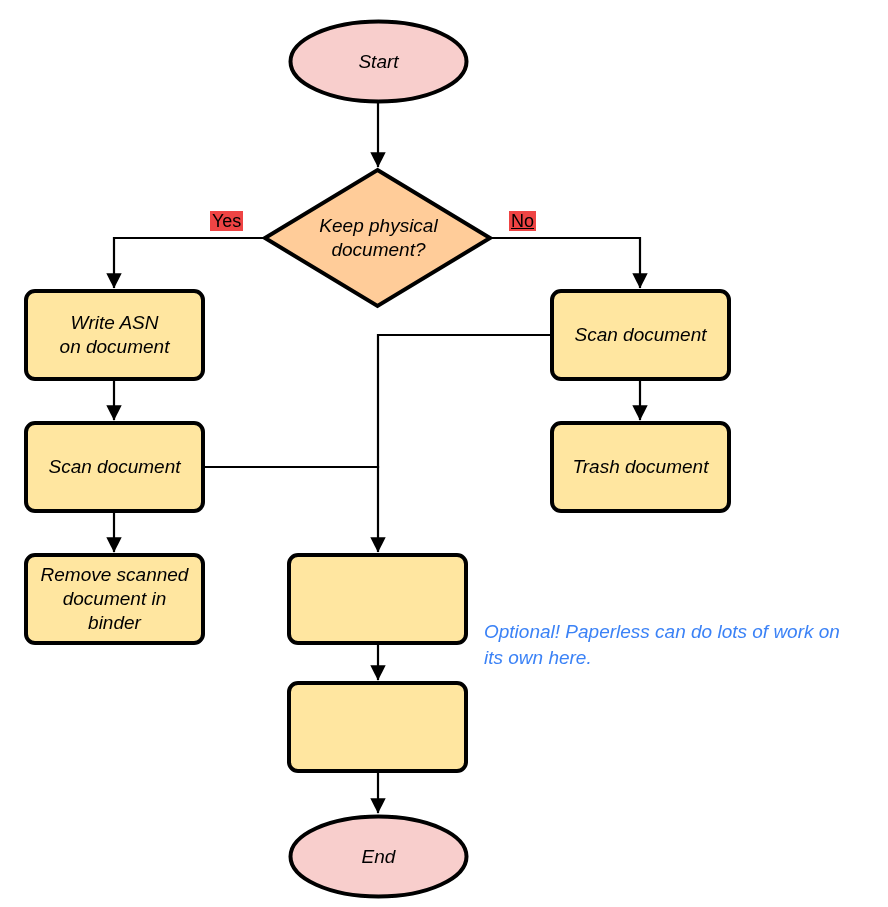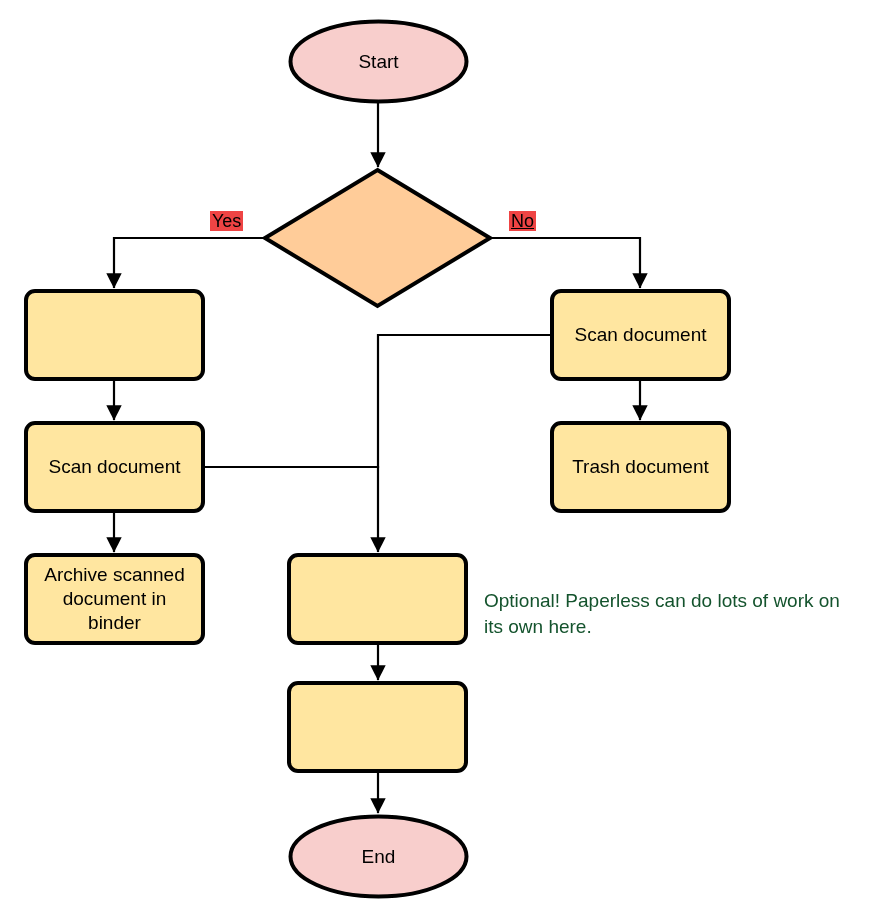--- a/index.html
+++ b/index.html
@@ -31,38 +31,41 @@
     display: flex;
     align-items: center;
     justify-content: center;
     text-align: center;
     color: #000000;
     font-size: 19px;
     line-height: 24px;
     font-family: "Liberation Sans", sans-serif;
     white-space: pre-line;
     pointer-events: none;
+    font-style: italic;
   }
   .edge-label {
     position: absolute;
     color: #000000;
     font-size: 18px;
     line-height: 20px;
     font-family: "Liberation Sans", sans-serif;
     background: #ef4444;
     padding: 0 2px;
     white-space: nowrap;
   }
   .annotation {
     position: absolute;
-    color: #14532d;
+    color: #3b82f6;
     font-size: 19px;
     line-height: 26px;
+    font-style: italic;
     font-family: "Liberation Sans", sans-serif;
     white-space: pre-line;
+    margin-top: 31px;
   }
 </style>
 </head>
 <body>
 
 <div id="flowchart-root">
 
   <svg id="flow-svg" viewBox="0 0 888 907">
     <defs>
       <marker id="arrow" viewBox="0 0 10 10" refX="9" refY="5" markerWidth="7" markerHeight="7" orient="auto-start-reverse">
@@ -105,25 +108,29 @@
     <rect x="552" y="423" width="177" height="88" rx="9" ry="9" fill="#FFE6A0" stroke="#000000" stroke-width="4"></rect>
 
     <rect x="289" y="555" width="177" height="88" rx="9" ry="9" fill="#FFE6A0" stroke="#000000" stroke-width="4"></rect>
     <rect x="289" y="683" width="177" height="88" rx="9" ry="9" fill="#FFE6A0" stroke="#000000" stroke-width="4"></rect>
 
     <ellipse cx="378.5" cy="856.5" rx="88" ry="40" fill="#F8CECC" stroke="#000000" stroke-width="4"></ellipse>
   </svg>
 
   <div class="node-label" style="left:290px; top:21px; width:177px; height:81px;">Start</div>
 
+  <div class="node-label" style="left:290px; top:198px; width:177px; height:80px;">Keep physical
+document?</div>
 
+  <div class="node-label" style="left:26px; top:291px; width:177px; height:88px;">Write ASN
+on document</div>
 
   <div class="node-label" style="left:26px; top:423px; width:177px; height:88px;">Scan document</div>
 
-  <div class="node-label" style="left:26px; top:555px; width:177px; height:88px;">Archive scanned
+  <div class="node-label" style="left:26px; top:555px; width:177px; height:88px;">Remove scanned
 document in
 binder</div>
 
   <div class="node-label" style="left:552px; top:291px; width:177px; height:88px;">Scan document</div>
 
   <div class="node-label" style="left:552px; top:423px; width:177px; height:88px;">Trash document</div>
 
 
 
   <div class="node-label" style="left:290px; top:816px; width:177px; height:81px;">End</div>

